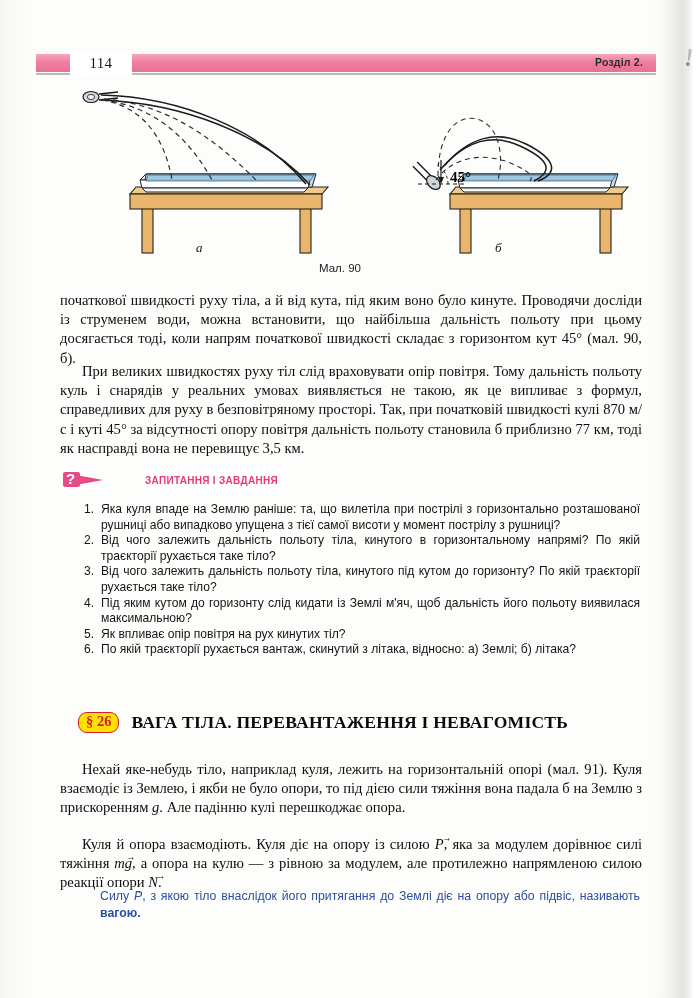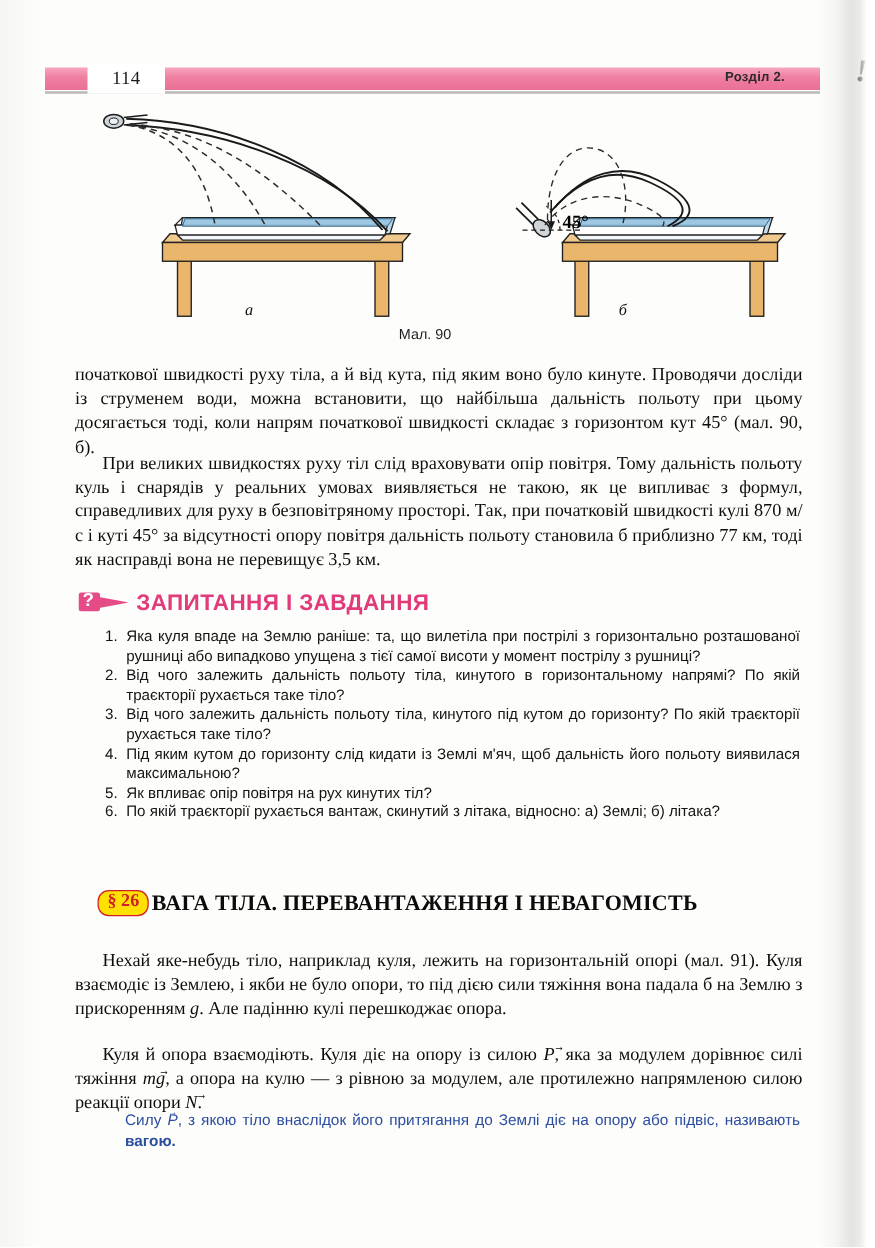--- a/index.html
+++ b/index.html
@@ -74,21 +74,21 @@
   }
   .pagenum {
     font-family: "Liberation Serif", serif;
     font-weight: normal;
     font-size: 15px;
     color: #1a1a1a;
     letter-spacing: .3px;
   }
   .chapter-label {
     position: absolute;
-    right: 28px;
+    right: 13px;
     top: 2px;
     font-family: "Liberation Sans", sans-serif;
     font-size: 10.5px;
     font-weight: bold;
     color: #2a2a2a;
     letter-spacing: .2px;
   }
   .corner-mark {
     position: absolute;
     right: 6px;
@@ -176,23 +176,24 @@
     position: absolute;
     left: 13px; top: 3px;
     width: 0; height: 0;
     border-top: 5px solid transparent;
     border-bottom: 5px solid transparent;
     border-left: 27px solid #e54b86;
   }
   .q-title {
     font-family: "Liberation Sans", sans-serif;
     font-weight: bold;
-    font-size: 18px;
+    font-size: 10px;
     color: #e23b7c;
     letter-spacing: .3px;
+    margin-left: 36px;
   }
   .q-list {
     position: absolute;
     left: 84px;
     top: 502px;
     width: 556px;
     margin: 0;
     padding: 0;
     list-style: none;
     font-family: "Liberation Sans", sans-serif;
@@ -212,21 +213,21 @@
     top: 0;
   }
 
   
   .sect {
     position: absolute;
     left: 78px;
     top: 712px;
     display: flex;
     align-items: center;
-    gap: 2px;
+    gap: 12px;
   }
   .sect-badge {
     background: #ffe100;
     border: 1.4px solid #d21f2a;
     border-radius: 9px;
     padding: 1px 7px 2px 7px;
     font-family: "Liberation Serif", serif;
     font-weight: bold;
     font-size: 14.5px;
     color: #d21f2a;

